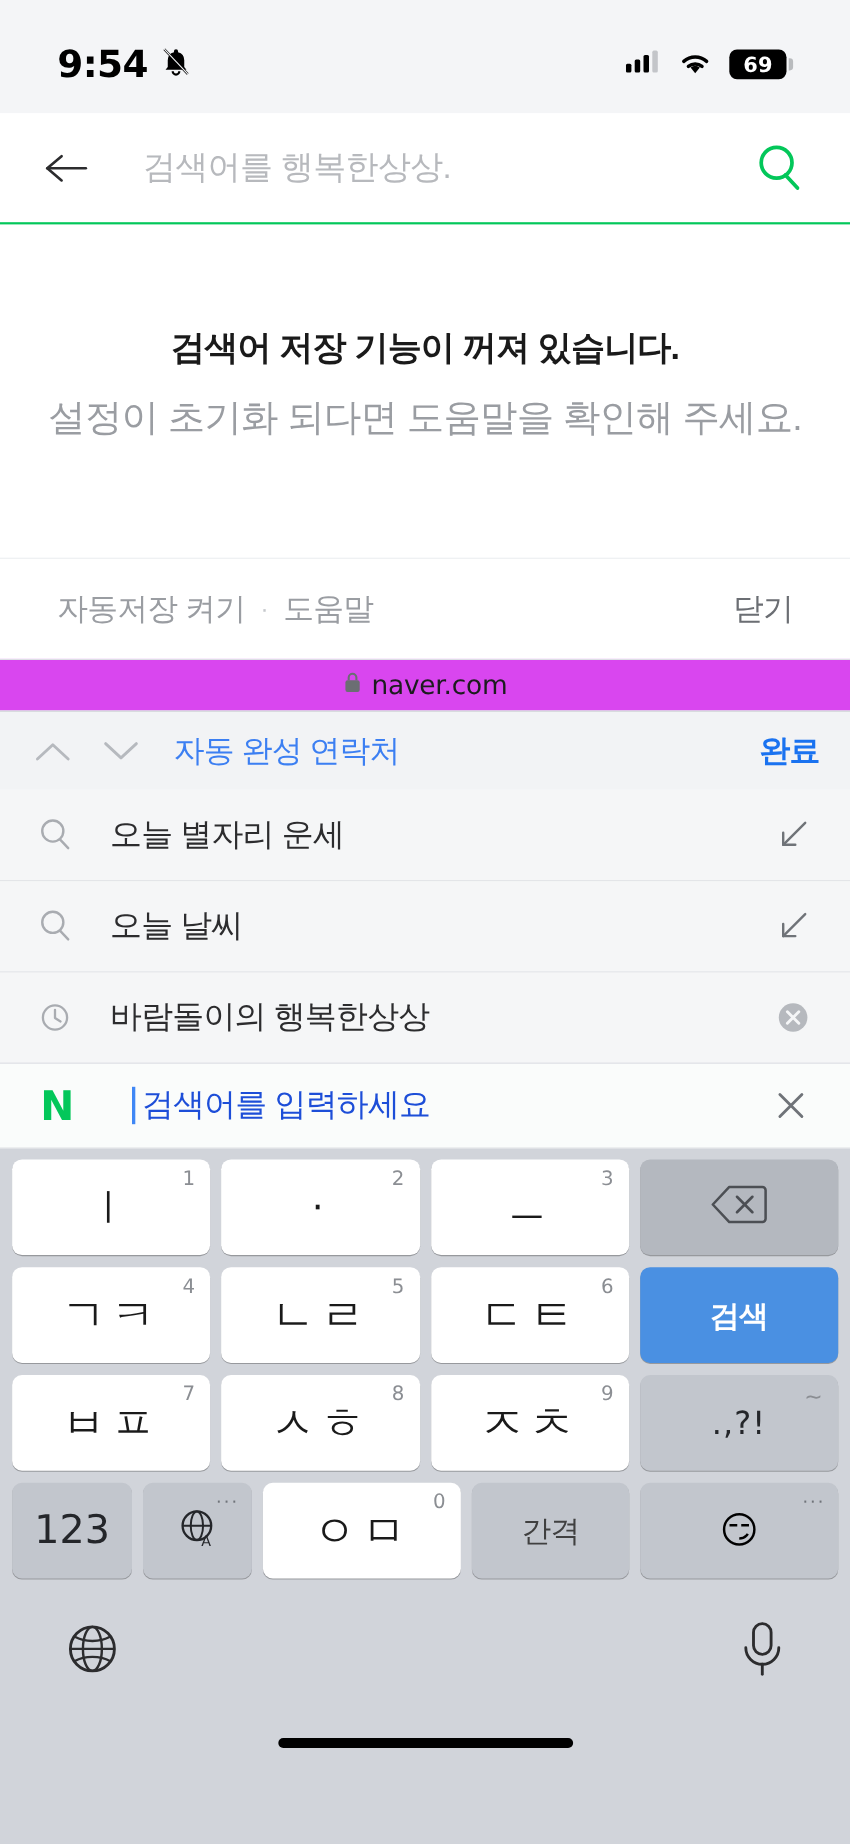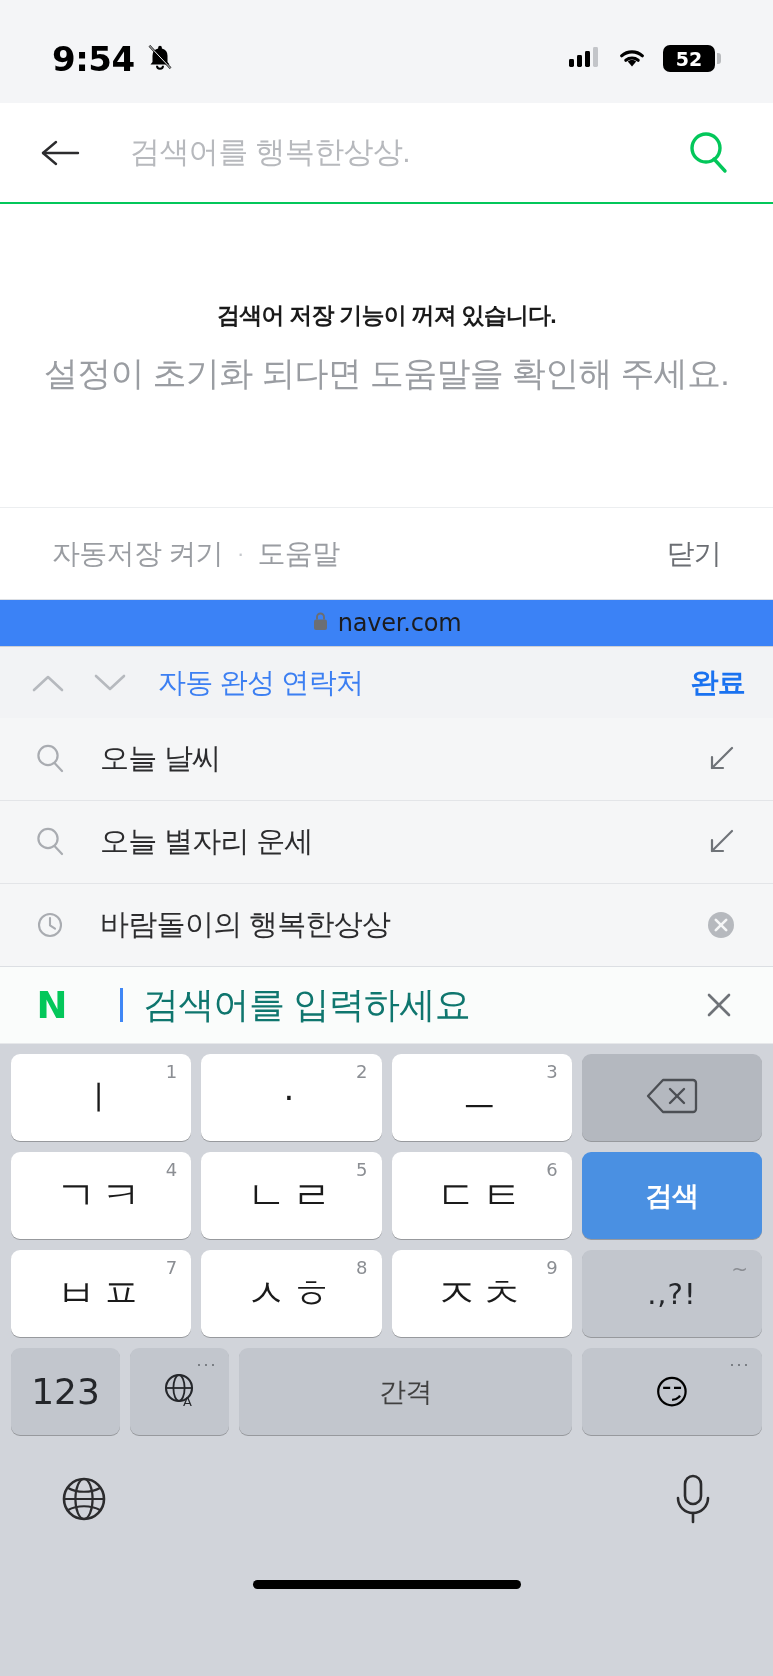--- a/index.html
+++ b/index.html
@@ -38,36 +38,36 @@
   .search-placeholder {
     flex:1; font-size:30px; color:#b7b9bd; padding-left:44px; letter-spacing:-0.6px;
   }
   .green-search { width:60px; flex:0 0 60px; display:flex; align-items:center; justify-content:center; }
 
   
   .emptystate {
     flex:0 0 303px; background:#fff; display:flex; flex-direction:column;
     align-items:center; justify-content:center; padding-bottom:14px;
   }
-  .es-title { font-size:23px; font-weight:700; color:#1a1a1a; letter-spacing:-0.8px; }
+  .es-title { font-size:31px; font-weight:700; color:#1a1a1a; letter-spacing:-0.8px; }
   .es-sub { font-size:34px; color:#9a9da2; margin-top:20px; letter-spacing:-0.7px; }
 
   
   .footerbar {
     flex:0 0 92px; background:#fff; border-top:1px solid #eceef0;
     display:flex; align-items:center; justify-content:space-between;
     padding:0 52px;
   }
   .fb-left { display:flex; align-items:center; gap:14px; font-size:28px; color:#9a9da2; letter-spacing:-0.7px; }
   .fb-dot { font-size:22px; color:#c5c8cc; }
   .fb-right { font-size:28px; color:#6b6e73; letter-spacing:-0.7px; }
 
   
   .domainbar {
-    flex:0 0 47px; background:#3b82f6; border-top:1px solid #dcdfe4;
+    flex:0 0 47px; background:#d946ef; border-top:1px solid #dcdfe4;
     display:flex; align-items:center; justify-content:center; gap:9px;
   }
   .domain-text { font-size:24px; color:#1c1c1e; font-family:"DejaVu Sans",sans-serif; letter-spacing:-0.2px; }
 
   
   .autofillbar {
     flex:0 0 72px; background:#f2f3f5; border-top:1px solid #cdd0d5;
     display:flex; align-items:center; padding:0 28px;
   }
   .af-chevs { display:flex; align-items:center; gap:22px; }
@@ -89,21 +89,21 @@
   
   .naverinput {
     flex:0 0 77px; background:#fafcfb; display:flex; align-items:center;
     padding:0 28px; border-bottom:1px solid #e6e8ea;
   }
   .n-logo {
     font-size:37px; font-weight:800; color:#03c75a; font-family:"DejaVu Sans",sans-serif;
     width:48px; flex:0 0 48px; text-align:center; line-height:1;
   }
   .n-caret { width:3px; height:34px; background:#3f87f5; margin-left:44px; flex:0 0 3px; }
-  .n-place { flex:1; font-size:36px; color:#0f766e; margin-left:20px; letter-spacing:-0.7px; }
+  .n-place { flex:1; font-size:29px; color:#1d4ed8; margin-left:6px; letter-spacing:-0.7px; }
   .n-close { width:52px; flex:0 0 52px; display:flex; align-items:center; justify-content:center; }
 
   
   .keyboard {
     flex:1; background:#d1d4da; padding:10px 6px 0 6px;
     display:flex; flex-direction:column;
   }
   .kbrow { display:flex; flex:0 0 87px; margin-bottom:11px; }
   .key {
     flex:1; margin:0 5px; border-radius:9px; position:relative;
@@ -165,21 +165,21 @@
       </span>
       <span>
         <svg width="34" height="25" viewBox="0 0 34 25">
           <path d="M17 22.5l-4.2-5.1a6.6 6.6 0 0 1 8.4 0L17 22.5z" fill="#000"></path>
           <path d="M6.6 11.8a15.6 15.6 0 0 1 20.8 0" stroke="#000" stroke-width="3.1" fill="none" stroke-linecap="round"></path>
           <path d="M10.8 16.3a10 10 0 0 1 12.4 0" stroke="#000" stroke-width="3.1" fill="none" stroke-linecap="round"></path>
         </svg>
       </span>
       <span class="batt">
         <span class="batt-body">
-          <span class="batt-num">52</span>
+          <span class="batt-num">69</span>
         </span>
         <span class="batt-cap"></span>
       </span>
     </div>
   </div>
 
   <div class="searchheader">
     <span class="back-arrow">
       <svg width="44" height="34" viewBox="0 0 44 34">
         <path d="M18 6L5 17l13 11" stroke="#2c2c2e" stroke-width="2.4" fill="none" stroke-linecap="round" stroke-linejoin="round"></path>
@@ -238,37 +238,37 @@
 
   <div class="suggestions">
 
     <div class="sugg-row">
       <span class="sugg-icon">
         <svg width="36" height="36" viewBox="0 0 36 36">
           <circle cx="15" cy="14.5" r="9.6" stroke="#a9acb1" stroke-width="2.2" fill="none"></circle>
           <line x1="21.5" y1="22" x2="29" y2="30" stroke="#a9acb1" stroke-width="2.2" stroke-linecap="round"></line>
         </svg>
       </span>
-      <span class="sugg-text">오늘 날씨</span>
+      <span class="sugg-text">오늘 별자리 운세</span>
       <span class="sugg-action">
         <svg width="36" height="36" viewBox="0 0 36 36">
           <line x1="29" y1="7" x2="9" y2="27" stroke="#6f7378" stroke-width="2.2" stroke-linecap="round"></line>
           <path d="M9 16v11h11" stroke="#6f7378" stroke-width="2.2" fill="none" stroke-linecap="round" stroke-linejoin="round"></path>
         </svg>
       </span>
     </div>
 
     <div class="sugg-row">
       <span class="sugg-icon">
         <svg width="36" height="36" viewBox="0 0 36 36">
           <circle cx="15" cy="14.5" r="9.6" stroke="#a9acb1" stroke-width="2.2" fill="none"></circle>
           <line x1="21.5" y1="22" x2="29" y2="30" stroke="#a9acb1" stroke-width="2.2" stroke-linecap="round"></line>
         </svg>
       </span>
-      <span class="sugg-text">오늘 별자리 운세</span>
+      <span class="sugg-text">오늘 날씨</span>
       <span class="sugg-action">
         <svg width="36" height="36" viewBox="0 0 36 36">
           <line x1="29" y1="7" x2="9" y2="27" stroke="#6f7378" stroke-width="2.2" stroke-linecap="round"></line>
           <path d="M9 16v11h11" stroke="#6f7378" stroke-width="2.2" fill="none" stroke-linecap="round" stroke-linejoin="round"></path>
         </svg>
       </span>
     </div>
 
     <div class="sugg-row">
       <span class="sugg-icon">
@@ -372,20 +372,24 @@
         <span class="key-dots">···</span>
         <span>
           <svg width="42" height="42" viewBox="0 0 42 42">
             <circle cx="20" cy="19" r="13" stroke="#24262a" stroke-width="2.1" fill="none"></circle>
             <ellipse cx="20" cy="19" rx="5.6" ry="13" stroke="#24262a" stroke-width="1.8" fill="none"></ellipse>
             <line x1="7" y1="19" x2="33" y2="19" stroke="#24262a" stroke-width="1.8"></line>
             <text x="24" y="37" font-size="13" fill="#24262a" font-family="DejaVu Sans, sans-serif">A</text>
           </svg>
         </span>
       </div>
+      <div class="key" style="flex:0 0 180px">
+        <span class="key-main">ㅇㅁ</span>
+        <span class="key-sup">0</span>
+      </div>
       <div class="key key-light" style="flex:1">
         <span class="key-label-dark">간격</span>
       </div>
       <div class="key key-light" style="flex:0 0 180px">
         <span class="key-dots">···</span>
         <span class="key-emoji">😏</span>
       </div>
     </div>
 
     <div class="kb-footer">

